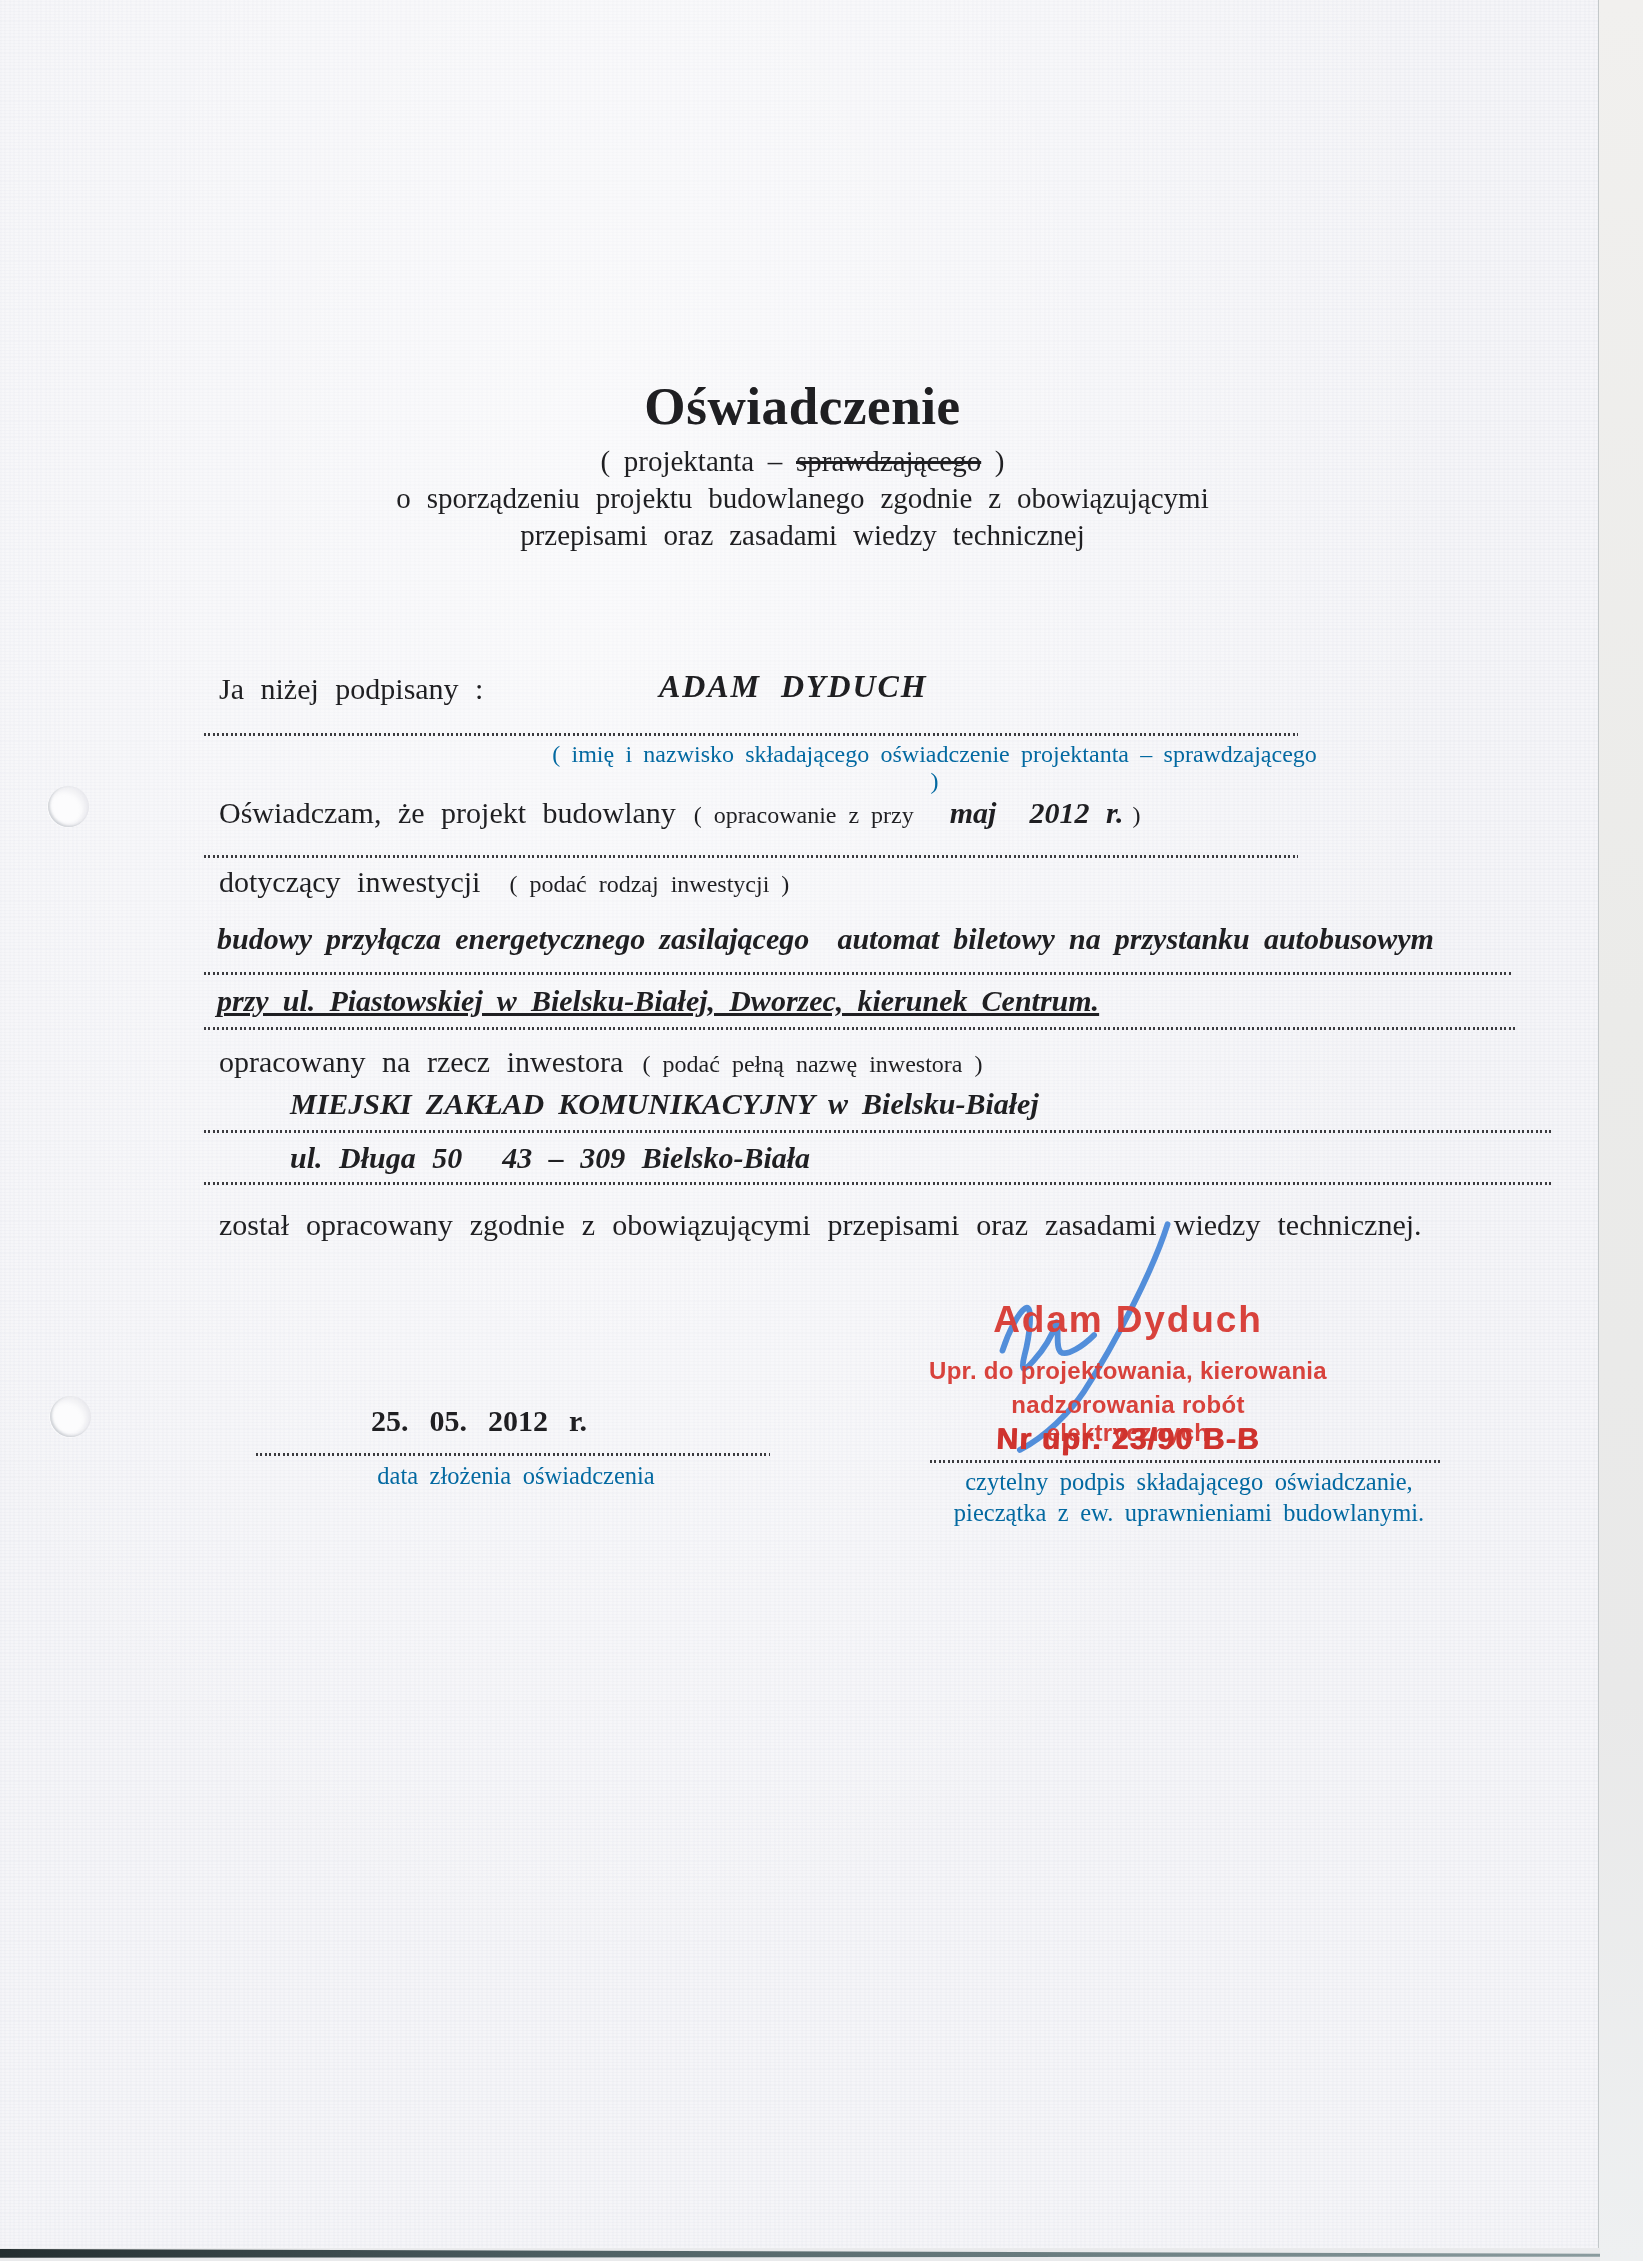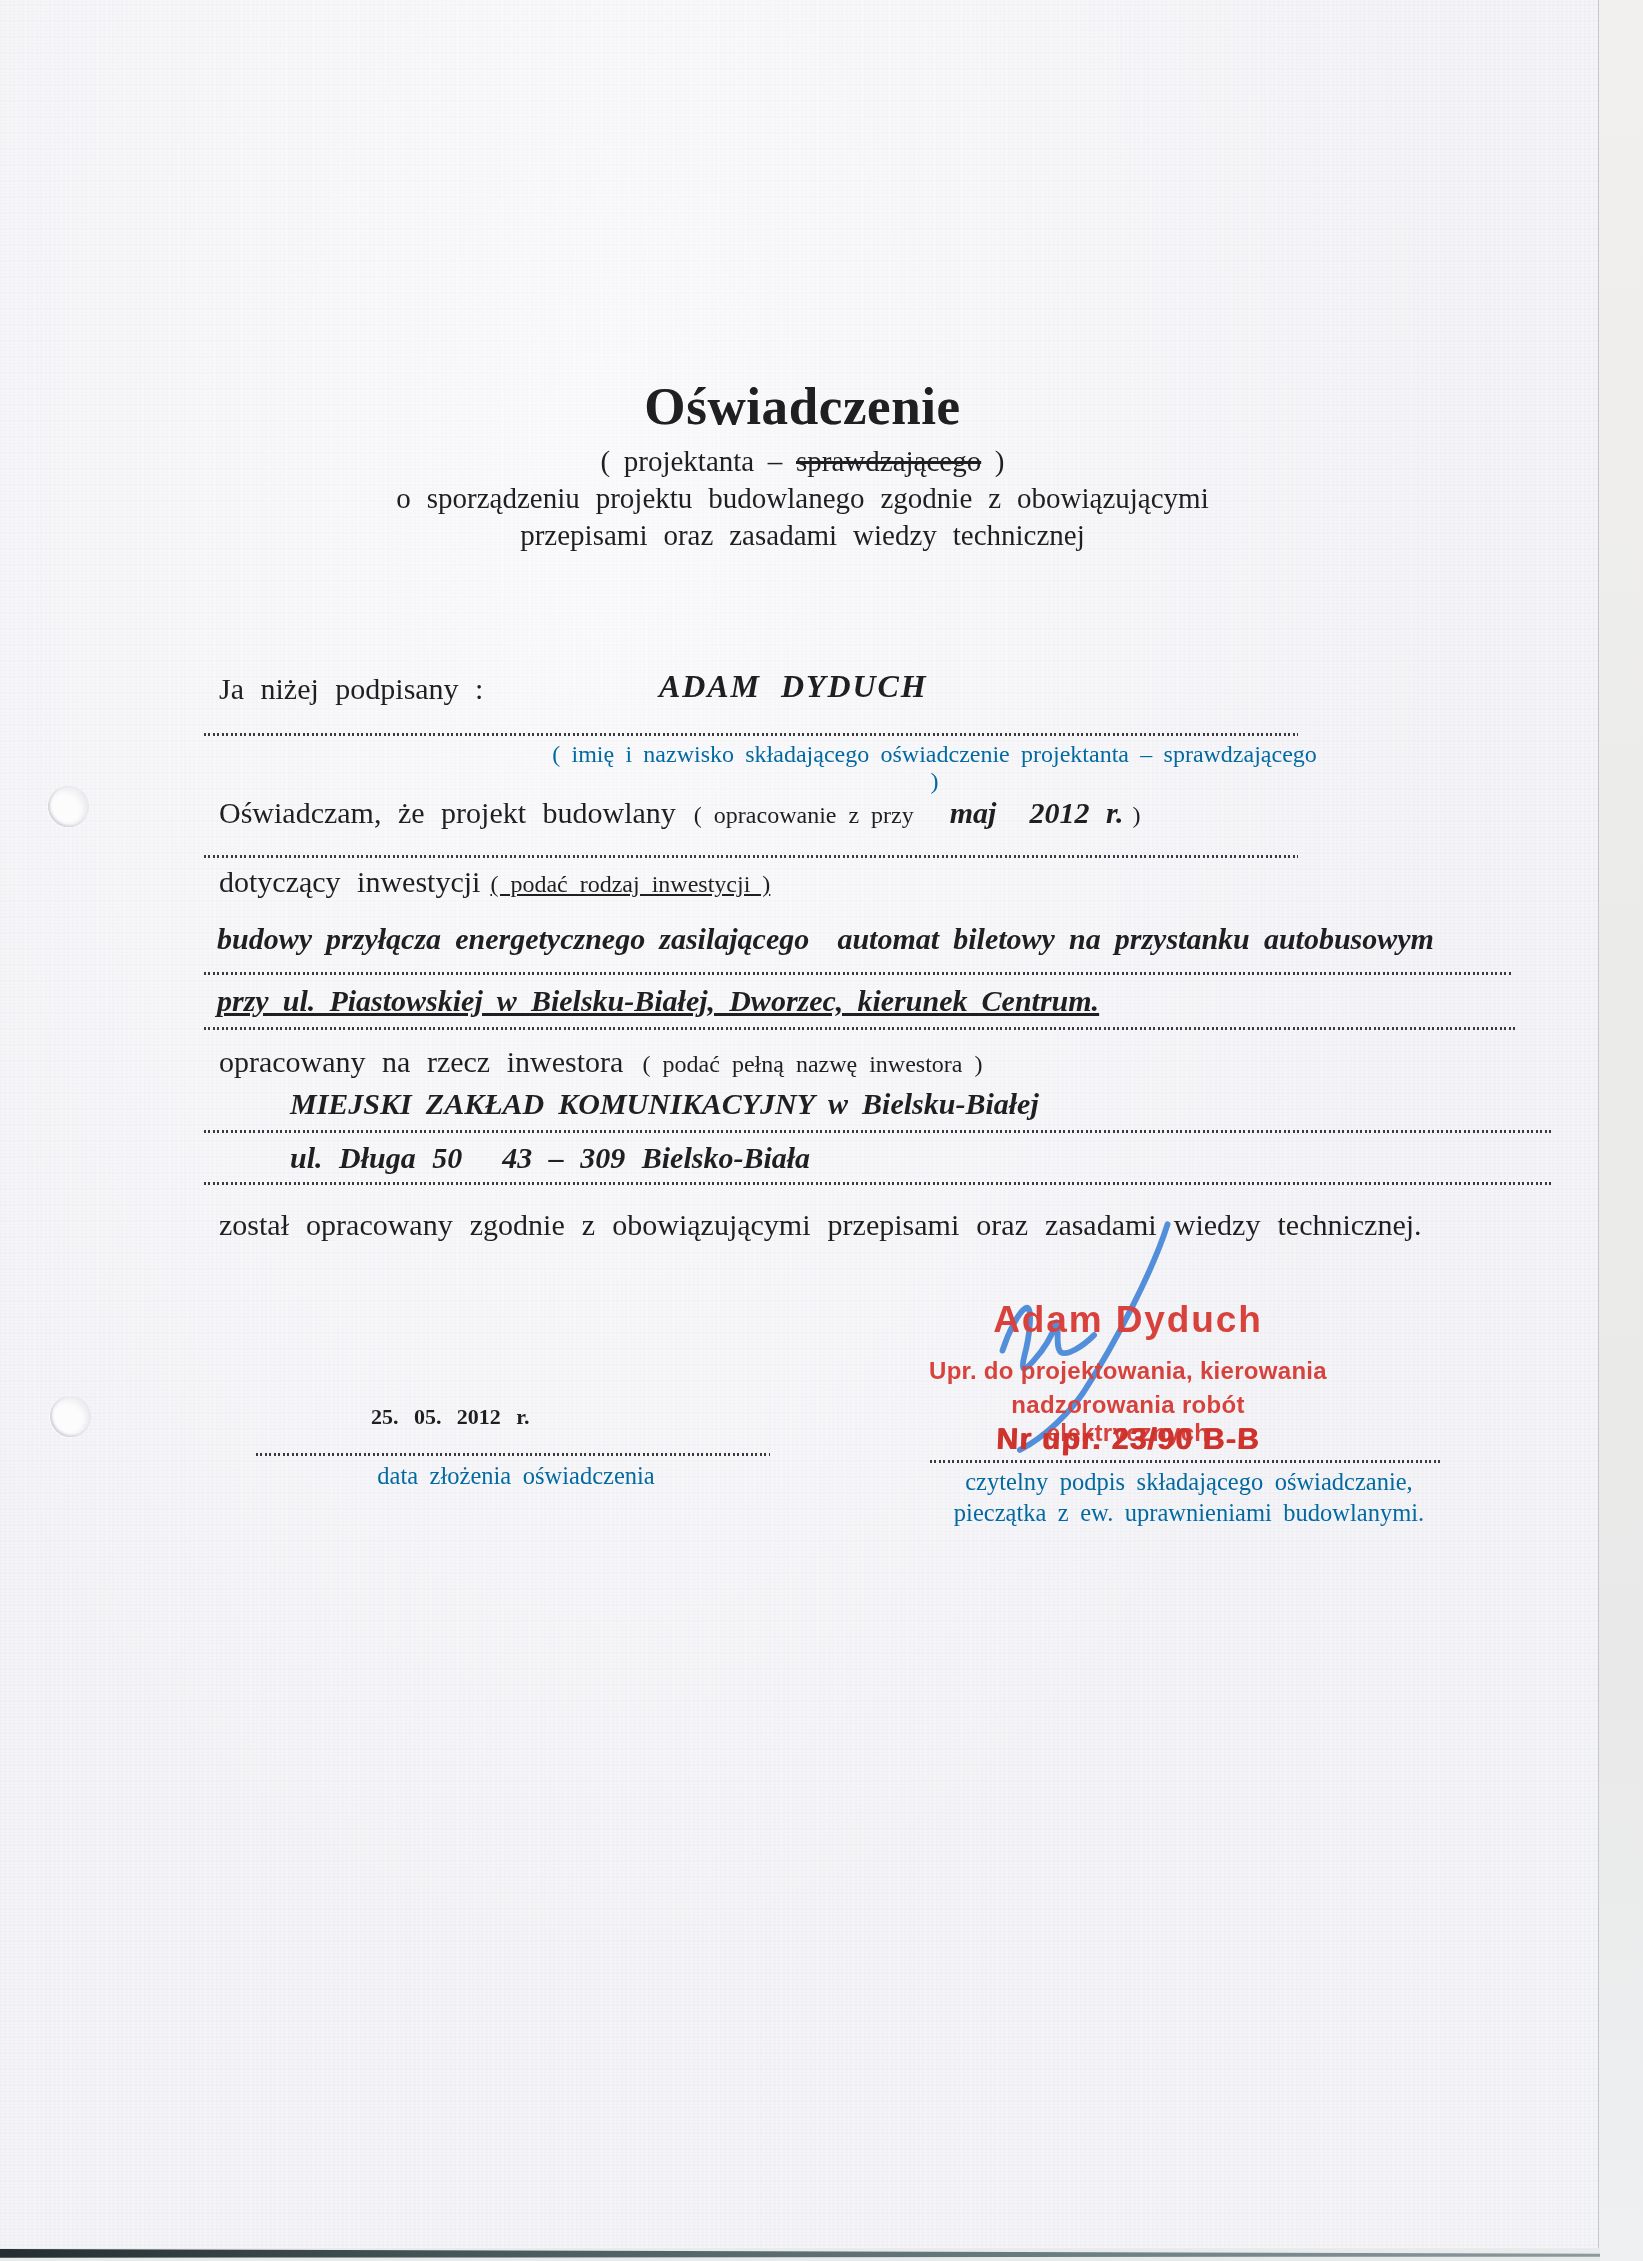--- a/index.html
+++ b/index.html
@@ -35,21 +35,21 @@
   
   .row{position:absolute;left:219px;font-size:30px;line-height:1.1;word-spacing:.3em;white-space:nowrap;}
   .small{font-size:24px;word-spacing:.25em;}
   .fill{font-weight:bold;font-style:italic;white-space:pre;}
   .fill-name{position:absolute;left:440px;top:-2.6px;font-weight:bold;font-style:italic;
       font-size:32px;letter-spacing:1.9px;word-spacing:10.3px;}
   .dots{position:absolute;height:2.6px;
       background-image:repeating-linear-gradient(90deg,#3b3b3f 0 1.9px, transparent 1.9px 4.5px);}
   .caption{position:absolute;text-align:center;font-size:24px;word-spacing:.22em;color:#0369a1;}
   
-  .date-value{position:absolute;left:371px;top:1404px;font-size:22px;font-weight:bold;word-spacing:.45em;white-space:pre;}
+  .date-value{position:absolute;left:371px;top:1404px;font-size:30px;font-weight:bold;word-spacing:.45em;white-space:pre;}
   
   .stamp{position:absolute;left:928px;width:400px;text-align:center;
       font-family:"Liberation Sans","DejaVu Sans",sans-serif;font-weight:bold;color:#d8423c;}
   .stamp-name{top:1299px;font-size:37px;letter-spacing:1.9px;}
   .stamp-s1{top:1357px;font-size:24px;letter-spacing:0.3px;}
   .stamp-s2{top:1391px;font-size:24px;letter-spacing:0.3px;}
   .stamp-nr{top:1422px;font-size:30px;letter-spacing:1.3px;color:#cf332e;
       text-shadow:1px 0 0 currentColor;transform:skewX(-2deg);}
   .signature-svg{position:absolute;left:947px;top:1210px;}
 </style>
@@ -77,21 +77,21 @@
   </div>
   <div class="dots" style="top:733px;left:204px;width:1094px;"></div>
   <div class="caption" style="top:741px;left:548px;width:773px;">( imię i nazwisko składającego oświadczenie projektanta – sprawdzającego )</div>
 
   <div class="row" style="top:796px;">
     <span>Oświadczam, że projekt budowlany</span><span class="small" style="margin-left:18px;">( opracowanie z przy</span><span class="fill" style="margin-left:36px;">maj  2012 r.</span><span class="small" style="margin-left:9px;">)</span>
   </div>
   <div class="dots" style="top:855px;left:204px;width:1094px;"></div>
 
   <div class="row" style="top:865px;">
-    <span>dotyczący inwestycji</span><span class="small" style="margin-left:10px;text-decoration:underline;">( podać rodzaj inwestycji )</span>
+    <span>dotyczący inwestycji</span><span class="small" style="margin-left:29px;">( podać rodzaj inwestycji )</span>
   </div>
   <div class="row fill" style="top:922px;left:217px;font-size:30px;word-spacing:.22em;">budowy przyłącza energetycznego zasilającego  automat biletowy na przystanku autobusowym</div>
   <div class="dots" style="top:972px;left:204px;width:1308px;"></div>
   <div class="row fill" style="top:984px;left:217px;font-size:30px;word-spacing:.22em;text-decoration:underline;">przy ul. Piastowskiej w Bielsku-Białej, Dworzec, kierunek Centrum.</div>
   <div class="dots" style="top:1027px;left:204px;width:1311px;"></div>
 
   <div class="row" style="top:1045px;">
     <span>opracowany na rzecz inwestora</span><span class="small" style="margin-left:19.3px;">( podać pełną nazwę inwestora )</span>
   </div>
   <div class="row fill" style="top:1087px;left:290px;font-size:30px;word-spacing:.22em;">MIEJSKI ZAKŁAD KOMUNIKACYJNY w Bielsku-Białej</div>

